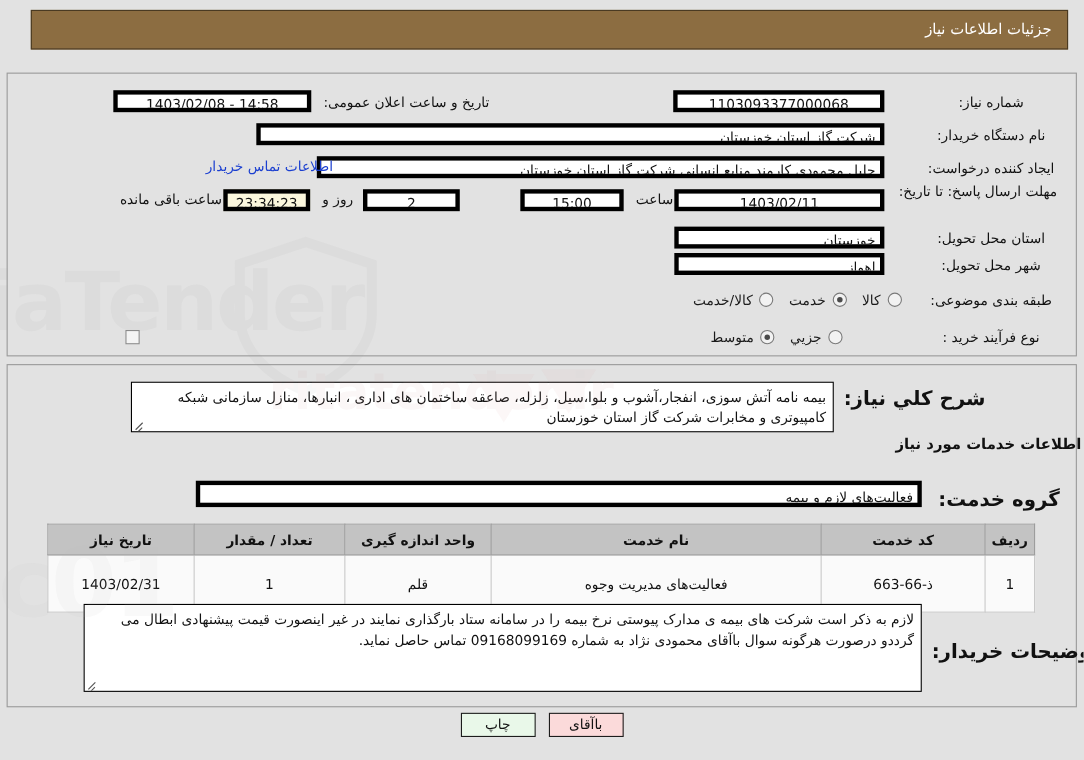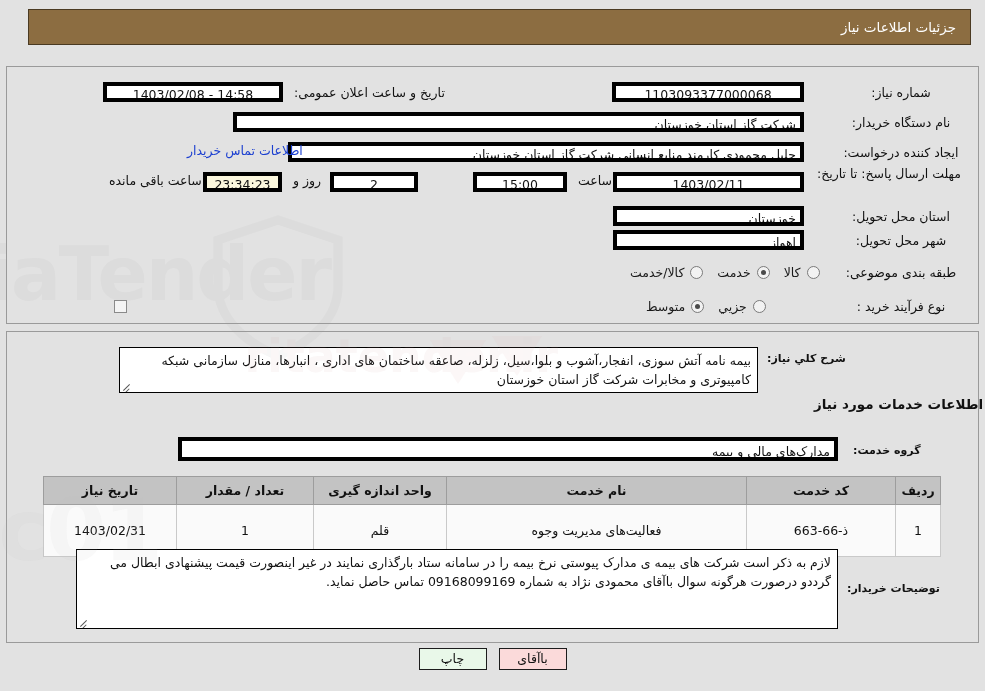--- a/index.html
+++ b/index.html
@@ -135,21 +135,21 @@
     flex: 0 0 auto;
   }
 
   
   .ta-wrap {
     position: absolute;
     display: flex;
     align-items: flex-start;
   }
   .ta-label {
-    font-size: 11px;
+    font-size: 18px;
     font-weight: bold;
     color: #111;
     padding: 4px 6px 0 8px;
     white-space: nowrap;
   }
   .ta {
     background: #ffffff;
     border: 1px solid #000000;
     box-sizing: border-box;
     font-size: 12.5px;
@@ -328,21 +328,21 @@
 <div class="ta" style="position:absolute; left:119px; top:347px; width:639px; height:46px;">
   <span>بیمه نامه آتش سوزی، انفجار،آشوب و بلوا،سیل، زلزله، صاعقه ساختمان های اداری ، انبارها، منازل سازمانی شبکه کامپیوتری و مخابرات شرکت گاز استان خوزستان</span>
   <span class="grip"></span>
 </div>
 
 <div class="section-head" style="left:814px; top:396px;">اطلاعات خدمات مورد نیاز</div>
 
 <div class="ta-wrap" style="left:845px; top:440px;">
   <span class="ta-label">گروه خدمت:</span>
 </div>
-<div class="tbox rt" style="position:absolute; left:178px; top:437px; width:660px; height:24px; line-height:22px;">مدارک‌های مالی و بیمه</div>
+<div class="tbox rt" style="position:absolute; left:178px; top:437px; width:660px; height:24px; line-height:22px;">فعالیت‌های لازم و بیمه</div>
 
 <div class="tbl-wrap">
   <table class="items">
     <thead>
       <tr>
         <th style="width:36px;">ردیف</th>
         <th style="width:140px;">کد خدمت</th>
         <th>نام خدمت</th>
         <th style="width:124px;">واحد اندازه گیری</th>
         <th style="width:128px;">تعداد / مقدار</th>

